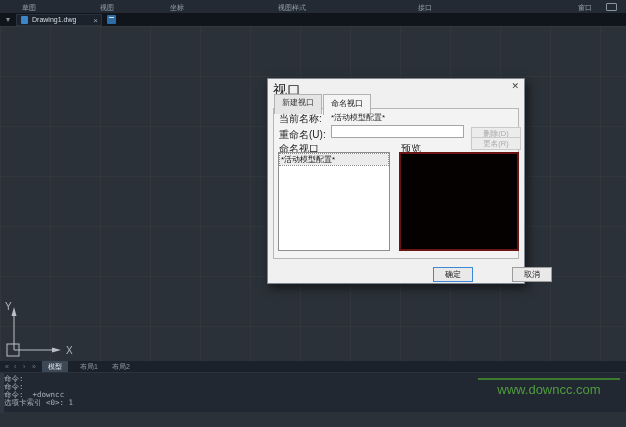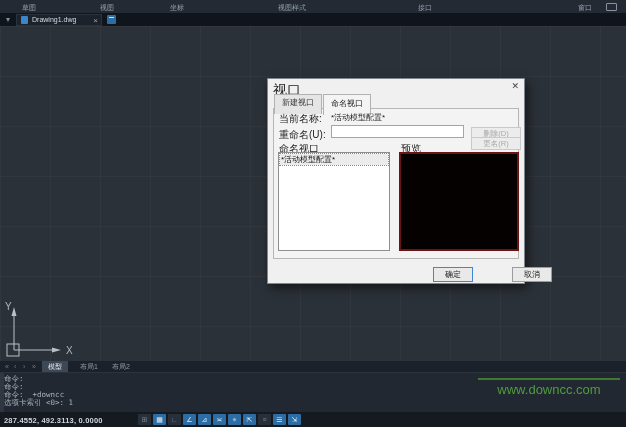--- a/index.html
+++ b/index.html
@@ -133,36 +133,20 @@
       <div class="cmdline">命令: _+downcc</div>
       <div class="cmdline">选项卡索引 &lt;0&gt;: 1</div>
     </div>
   </div>
 
   <div class="watermark">
     <div class="wm-line"></div>
     <div class="wm-url">www.downcc.com</div>
   </div>
 
-  <div class="statusbar">
-    <span class="coords">287.4552, 492.3113, 0.0000</span>
-    <span class="sicons">
-        <span class="sic">⊞</span>
-        <span class="sic on">▦</span>
-        <span class="sic">∟</span>
-        <span class="sic on">∠</span>
-        <span class="sic on">⊿</span>
-        <span class="sic on">≍</span>
-        <span class="sic on">⌖</span>
-        <span class="sic on">⇱</span>
-        <span class="sic">≡</span>
-        <span class="sic on">☰</span>
-        <span class="sic on">⇲</span>
-      </span>
-  </div>
 
   <div class="dialog">
     <div class="dtitlebar">
       <span class="dtitle">视口</span>
       <span class="dclose">✕</span>
     </div>
     <div class="dtabs">
       <span class="dtab">新建视口</span>
       <span class="dtab active">命名视口</span>
     </div>

